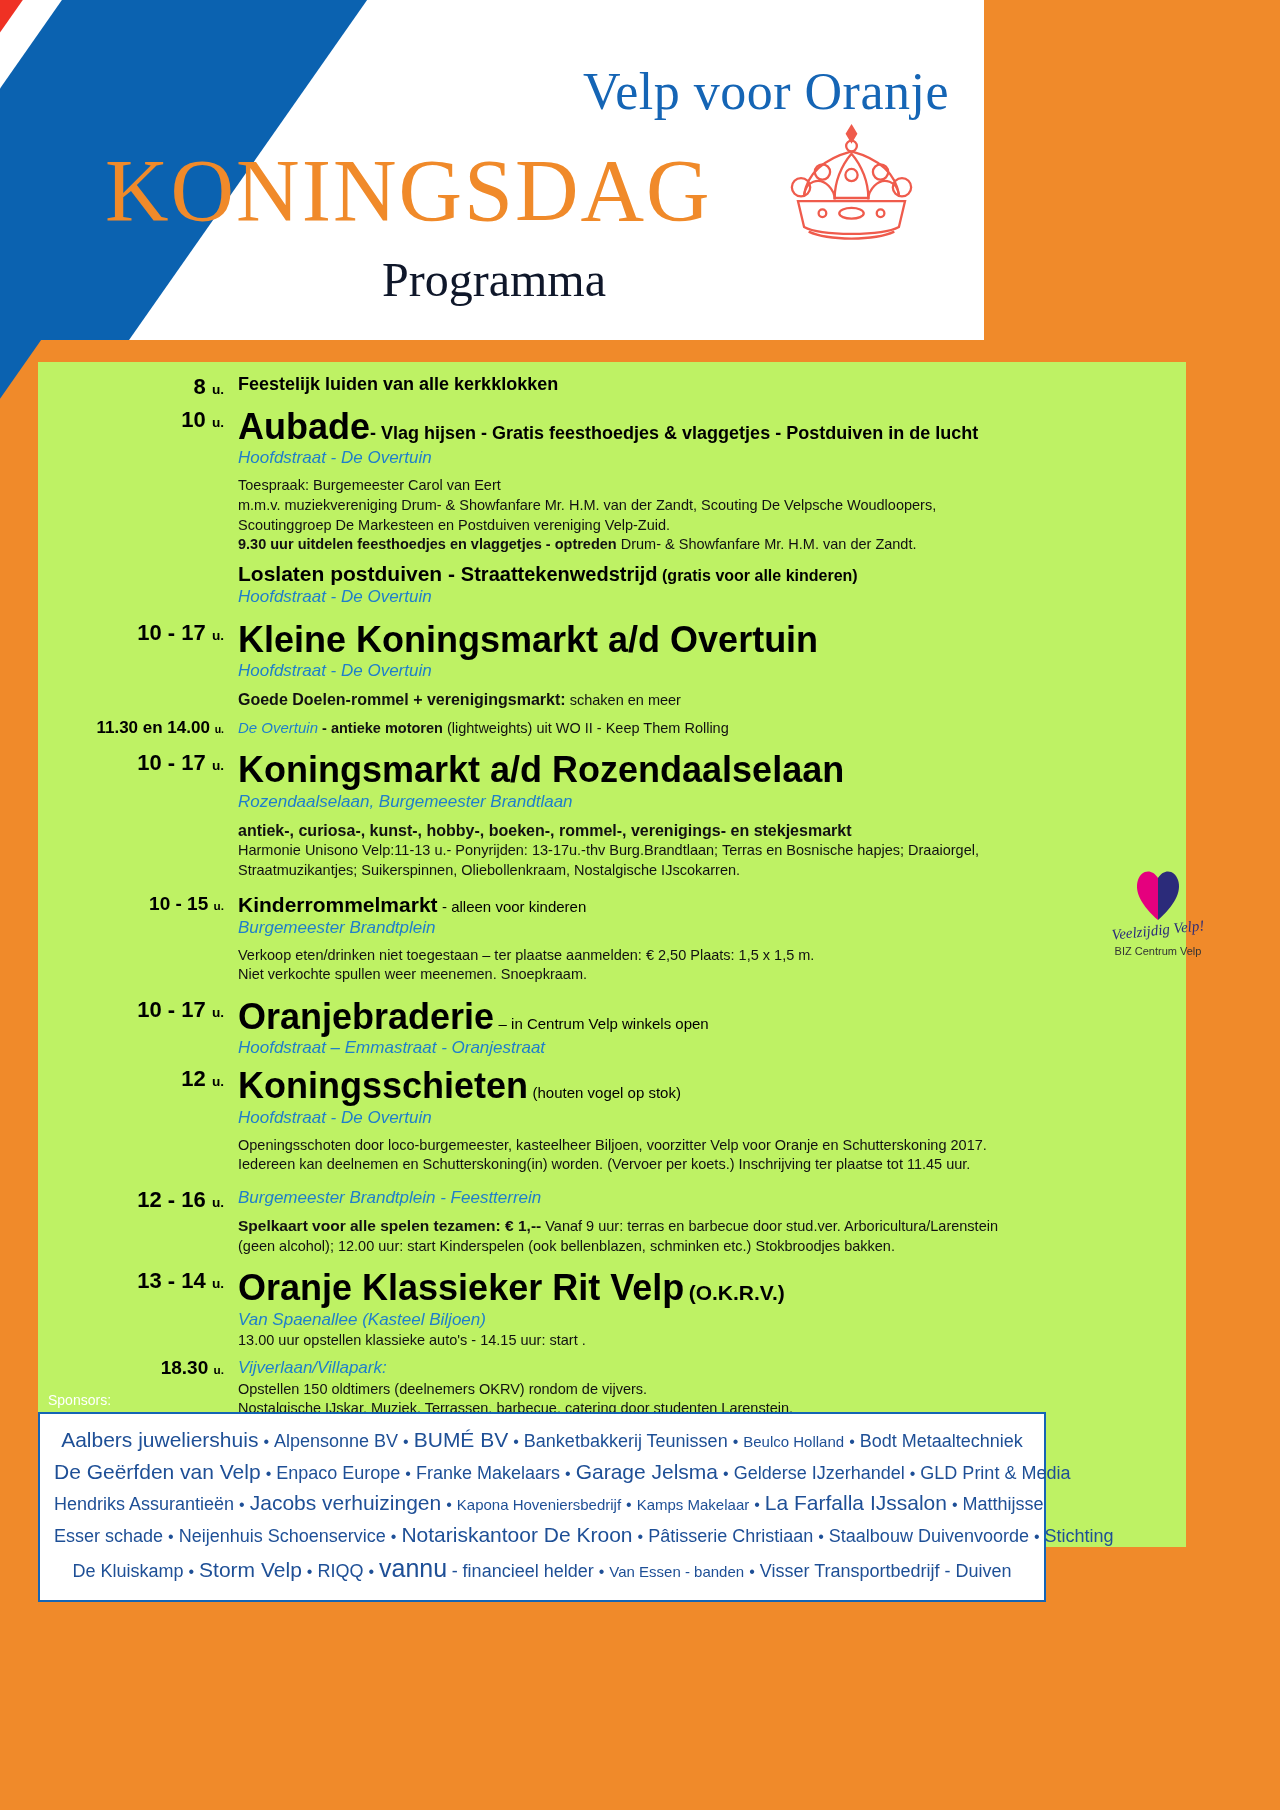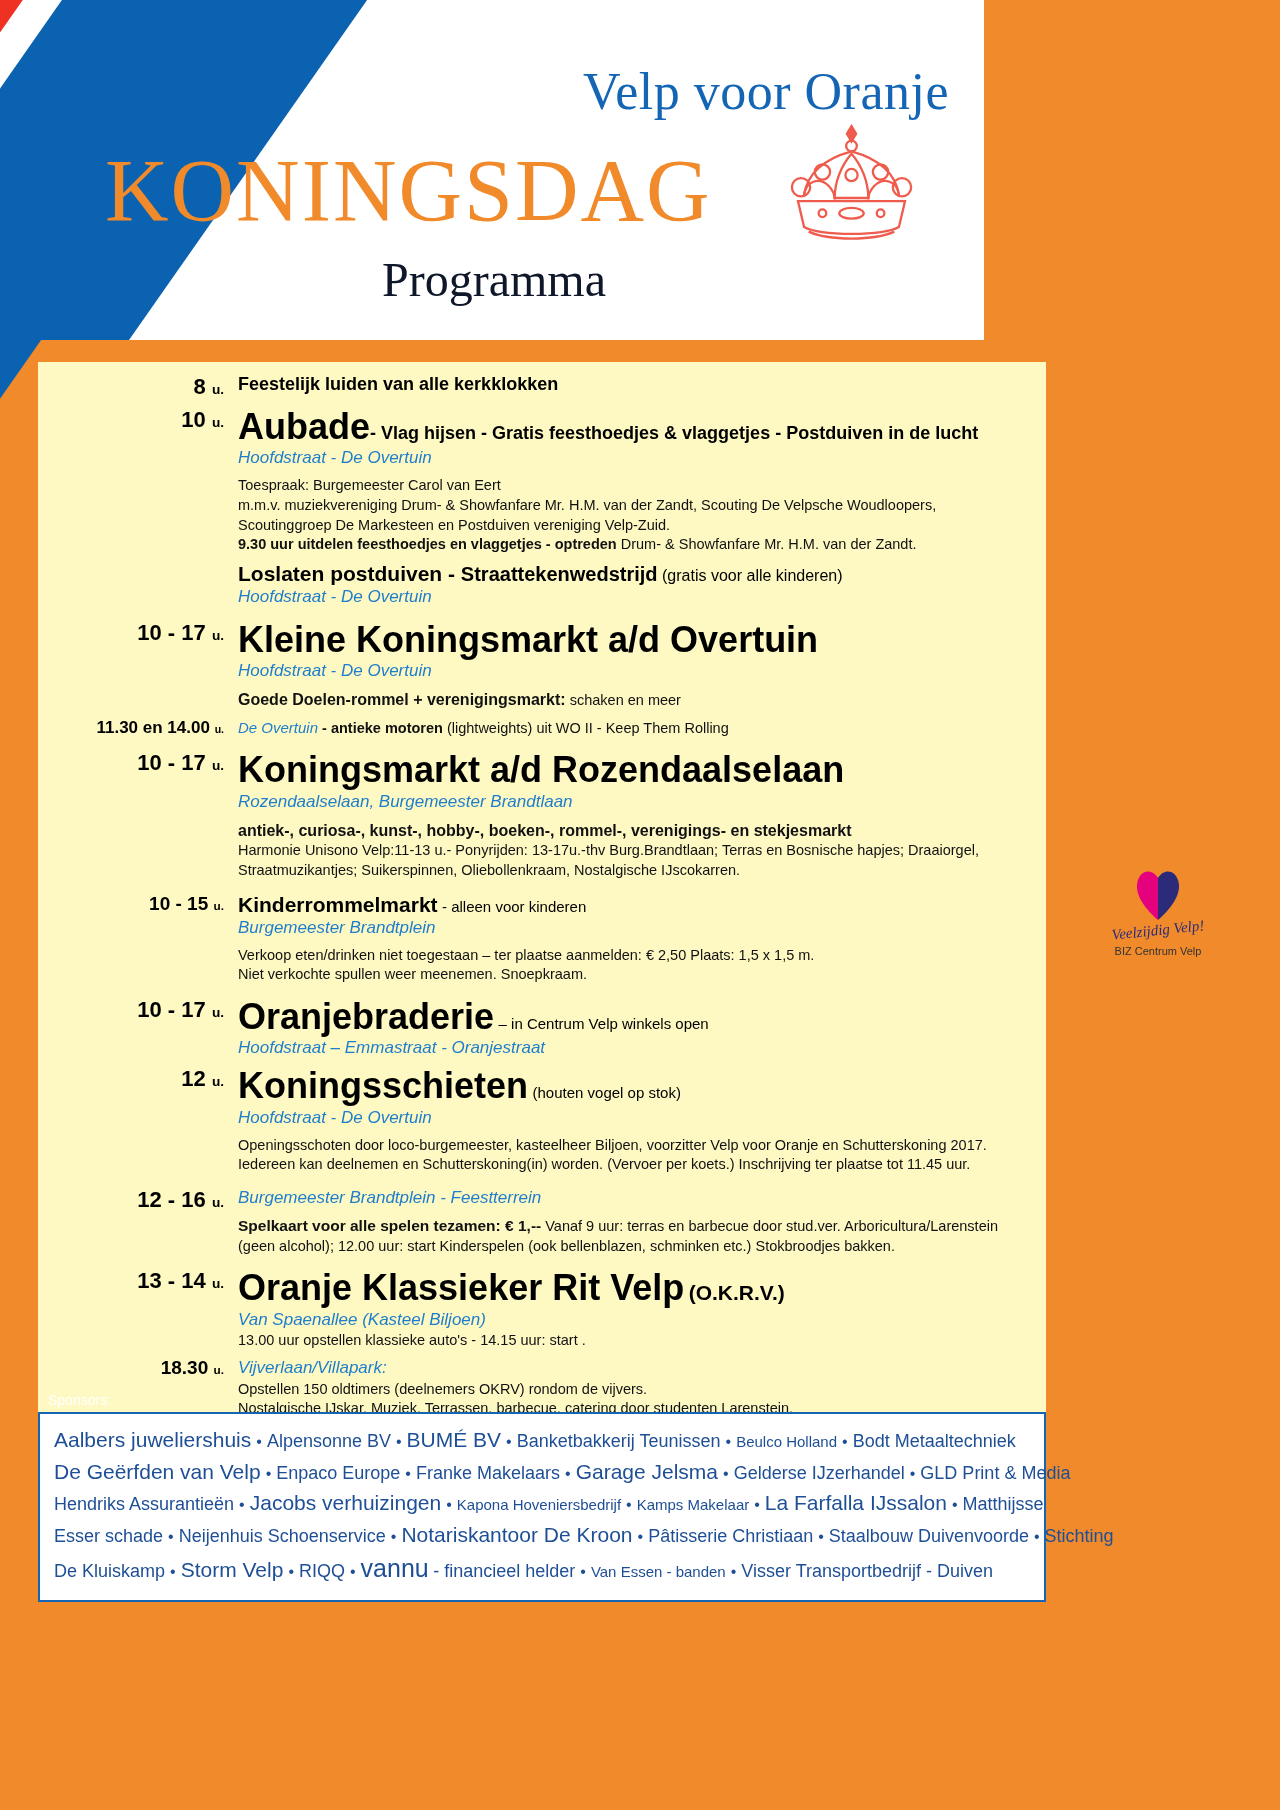--- a/index.html
+++ b/index.html
@@ -91,22 +91,22 @@
   .diag-lower .b {
     position:absolute; left:30px; top:-420px;
     width:250px; height:1050px; background:#0b62b0;
     transform: rotate(35deg); transform-origin: top left;
   }
 
   
   .program {
     position: absolute;
     left: 38px; top: 362px;
-    width: 1008px;
-    background: #fef9c3;
+    width: 1148px;
+    background: #bef264;
     padding: 12px 0 8px 0;
   }
 
   .row {
     display: flex;
     align-items: flex-start;
     width: 100%;
   }
   .time {
     width: 200px;
@@ -121,21 +121,21 @@
   .body { flex: 1 1 auto; padding-right: 14px; }
 
   .t-22 { font-size: 22px; }
   .t-19 { font-size: 19px; }
   .t-17 { font-size: 17px; }
 
   .hdr-xl { font-size: 36px; font-weight: bold; line-height: 1.12; }
   .hdr-lg { font-size: 20px; font-weight: bold; line-height: 1.12; }
   .hdr-md { font-size: 21px; font-weight: bold; line-height: 1.15; }
   .hdr-sm { font-size: 18px; font-weight: bold; line-height: 1.18; }
-  .sub    { font-size: 16px; font-weight: normal; }
+  .sub    { font-size: 16px; font-weight: bold; }
   .plain  { font-size: 15px; font-weight: normal; }
   .loc {
     font-size: 17px; font-style: italic; color: #1f7ecb; font-weight: normal;
     line-height: 1.3;
   }
   .loc-sm {
     font-size: 15px; font-style: italic; color: #1f7ecb; font-weight: normal;
   }
   .detail { font-size: 14.5px; line-height: 1.35; color: #111; }
   .detail b { font-weight: bold; }
@@ -168,21 +168,21 @@
   }
   .sponsors {
     position: absolute;
     left: 38px; top: 1412px;
     width: 1008px;
     background: #ffffff;
     border: 2px solid #1565b5;
     padding: 10px 14px 12px 14px;
   }
   .sp-line {
-    text-align: left;
+    text-align: center;
     color: #1e4f96;
     line-height: 1.5;
     white-space: nowrap;
   }
   .sp { display: inline; }
   .dot { display: inline; color: #1e4f96; padding: 0 5px; }
 
   .frame-bottom {
     position: absolute;
     left: 0; bottom: 0; width: 1280px; height: 18px;

